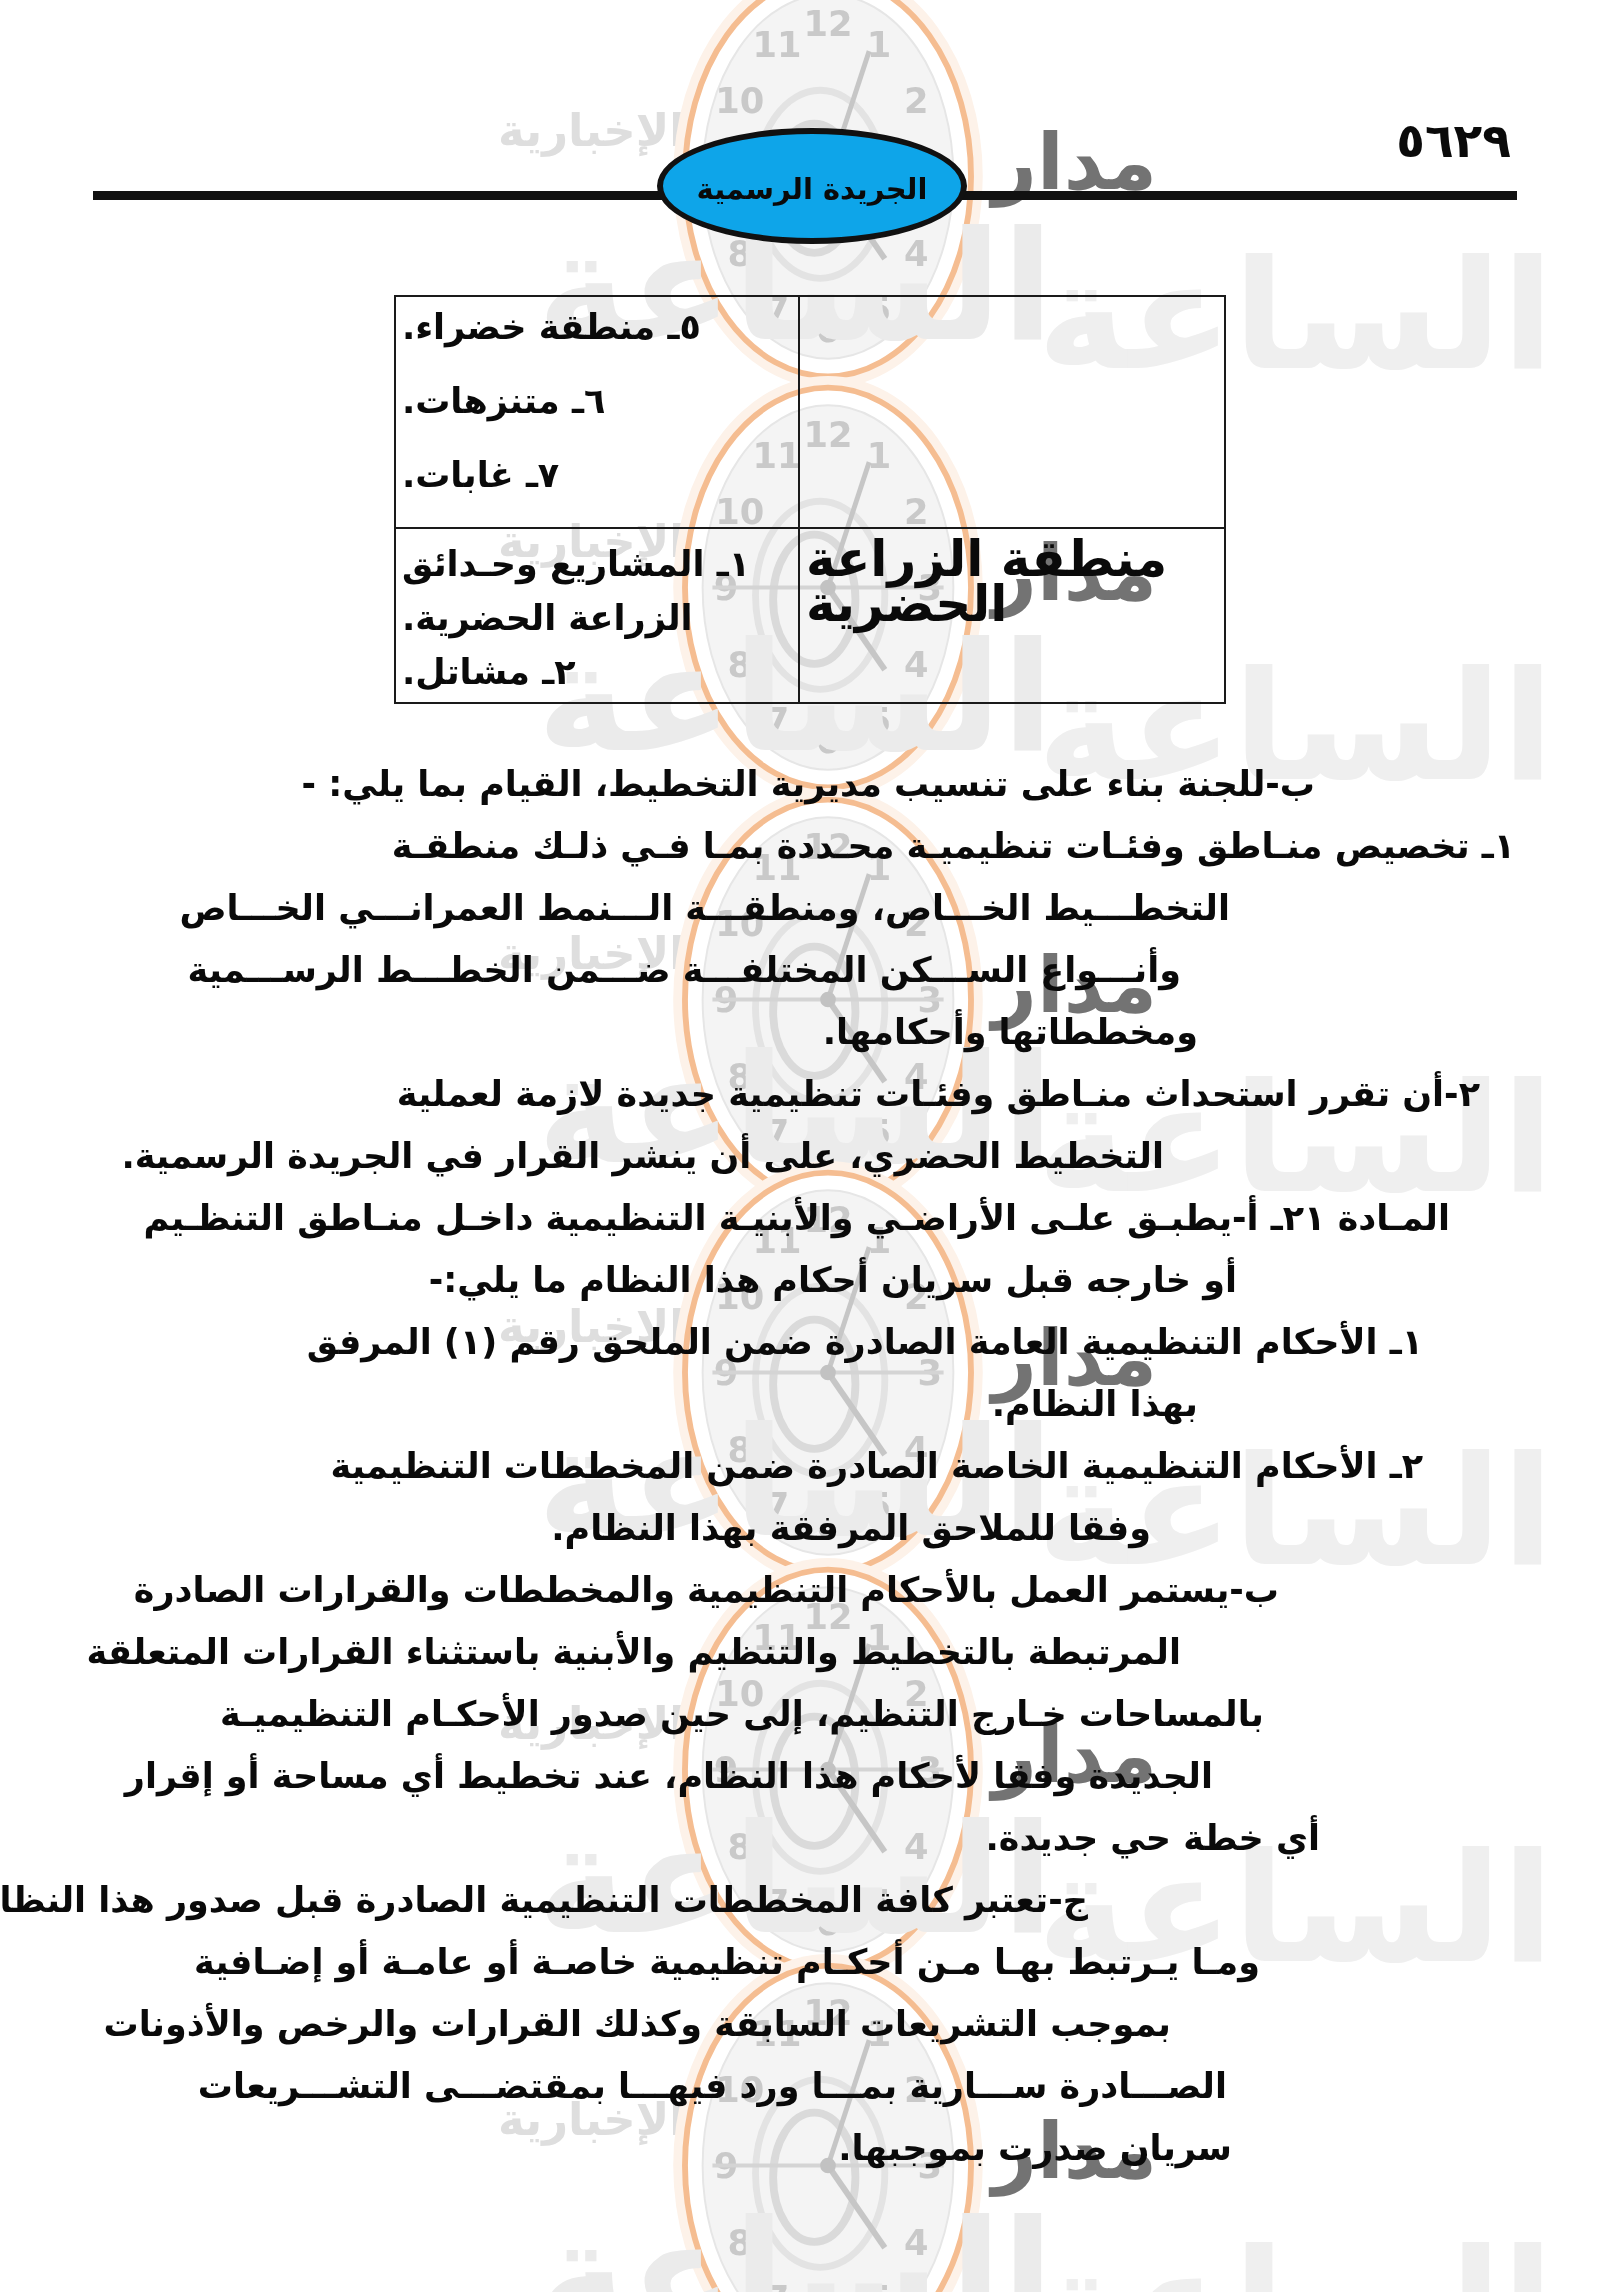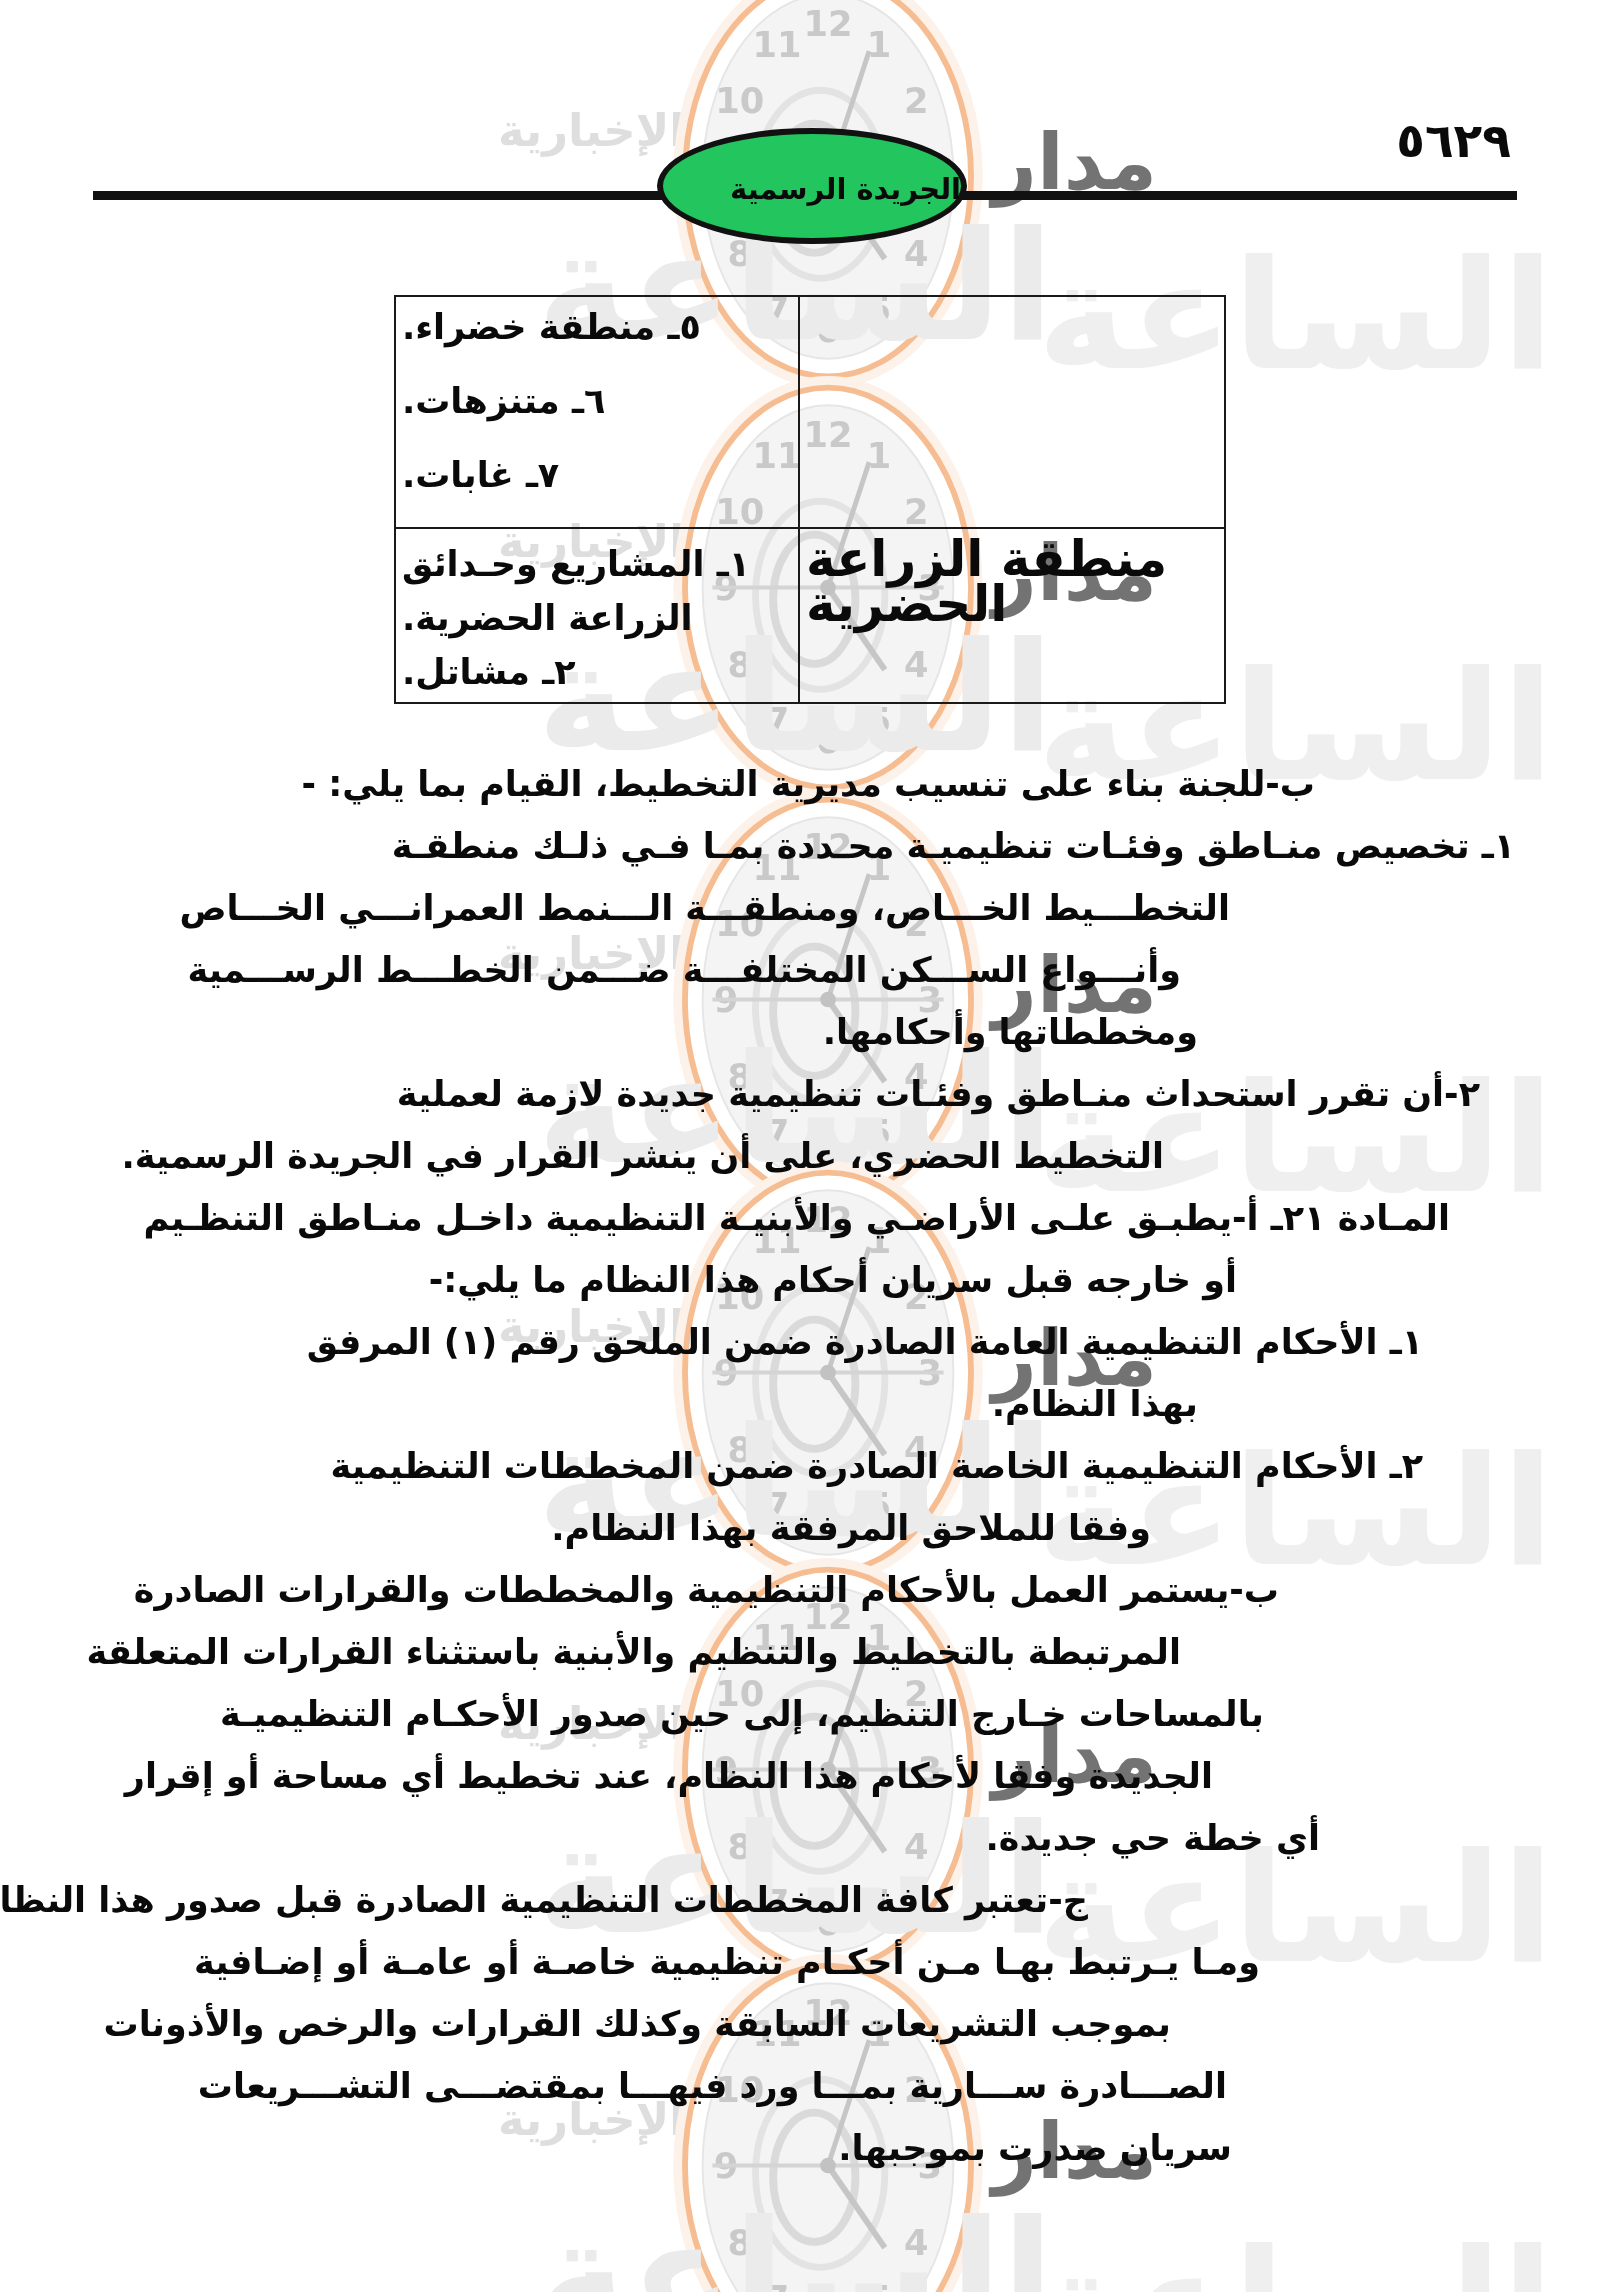--- a/index.html
+++ b/index.html
@@ -17,22 +17,22 @@
   .wm-big{position:absolute;left:537px;top:250px;font-size:152px;font-weight:bold;color:#ebebeb;line-height:1;}
   .wm-big2{position:absolute;left:1037px;top:279px;font-size:152px;font-weight:bold;color:#efefef;line-height:1;}
   
   .page-number{
     position:absolute;top:110px;right:110px;z-index:2;
     font-size:47px;font-weight:bold;line-height:1.3;
   }
   .header-rule{position:absolute;left:93px;top:191px;width:1424px;height:8.8px;background:#111;z-index:1;}
   .header-oval{
     position:absolute;left:657px;top:128px;width:310px;height:116px;z-index:2;
-    background:#22c55e;border:6.9px solid #111;border-radius:50%;
-    display:flex;align-items:center;justify-content:flex-start;box-sizing:border-box;
+    background:#0ea5e9;border:6.9px solid #111;border-radius:50%;
+    display:flex;align-items:center;justify-content:center;box-sizing:border-box;
   }
   .header-oval .t{font-size:29px;font-weight:bold;padding-top:5.9px;}
   
   .zoning-table{
     position:absolute;top:295px;right:395px;z-index:1;
     border-collapse:collapse;table-layout:fixed;
     font-weight:bold;
   }
   .zoning-table td{
     border:2.9px solid #1a1a1a;vertical-align:top;box-sizing:border-box;

